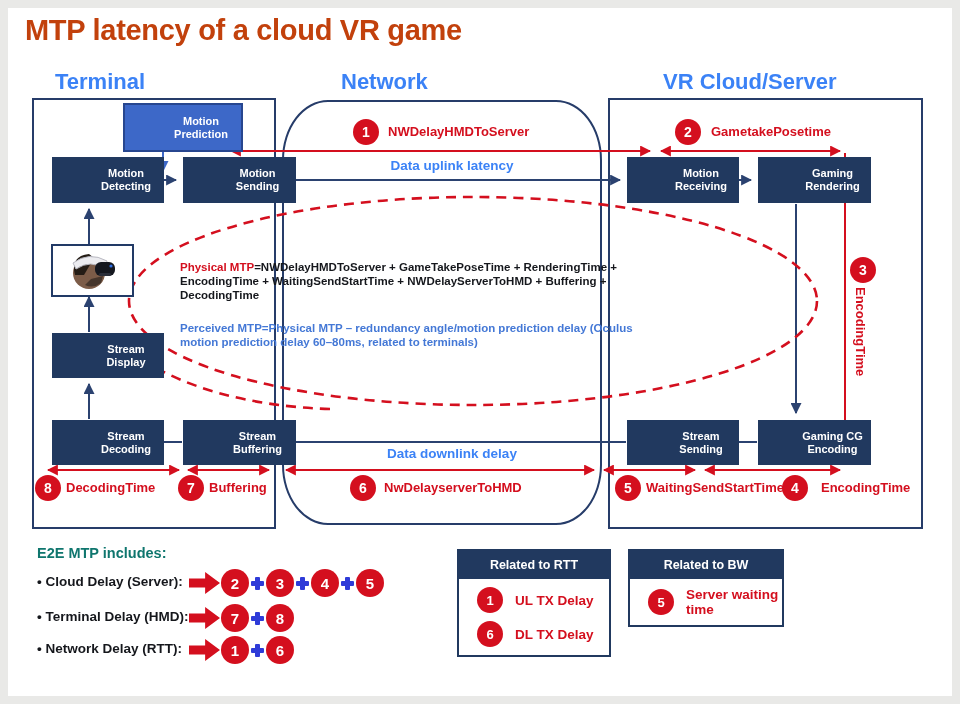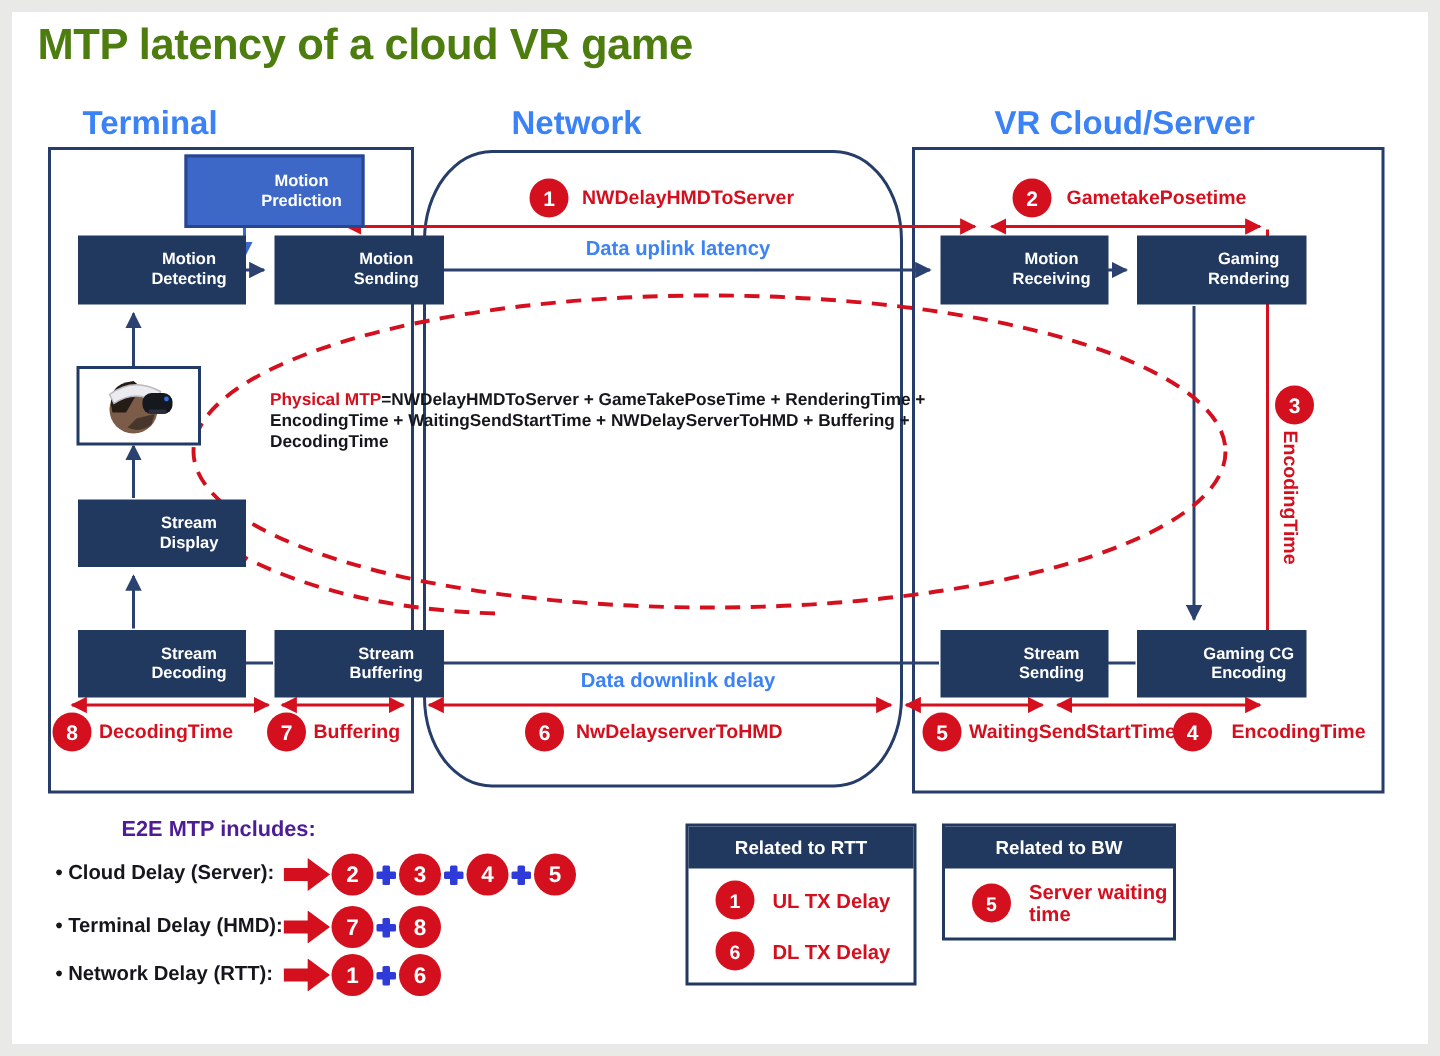--- a/index.html
+++ b/index.html
@@ -1,38 +1,38 @@
 <!DOCTYPE html>
 <html><head>
 <meta charset="utf-8">
 <style>
   html,body{margin:0;padding:0;background:#e9e9e7;}
   #slide{position:relative;width:960px;height:704px;background:#ffffff;overflow:hidden;
          font-family:"Liberation Sans",sans-serif;}
   .frame{position:absolute;inset:0;border:8px solid #e9e9e7;pointer-events:none;z-index:60;}
-  .title{position:absolute;left:25px;top:14px;font-size:29px;font-weight:700;color:#4d7c0f;letter-spacing:-0.3px;z-index:5;}
+  .title{position:absolute;left:25px;top:14px;font-size:29px;font-weight:700;color:#c2410c;letter-spacing:-0.3px;z-index:5;}
   .colhead{position:absolute;width:200px;text-align:left;font-size:22px;font-weight:700;color:#3b82f6;z-index:5;}
   .region{position:absolute;border:2px solid #263c69;z-index:1;}
   #network-region{border-radius:46px/60px;}
   .layer{position:absolute;left:0;top:0;z-index:2;}
   .node{position:absolute;background:#21395f;color:#fff;display:flex;align-items:center;justify-content:center;
         text-align:center;font-size:11px;font-weight:700;line-height:13px;white-space:pre-line;z-index:3;padding-left:36px;}
   .node.blue{background:#3d68c8;border:2px solid #27468f;}
   .imgbox{position:absolute;background:#fff;border:2px solid #223a66;z-index:3;display:flex;align-items:center;justify-content:center;}
   .badge{position:absolute;width:26px;height:26px;border-radius:50%;background:#d40f1e;color:#fff;
          font-size:14px;font-weight:700;display:flex;align-items:center;justify-content:center;z-index:4;}
   .rlabel{position:absolute;color:#d40f1e;font-size:13px;font-weight:700;line-height:14px;z-index:4;}
   .rlabel.vert{writing-mode:vertical-rl;}
   .flowlabel{position:absolute;width:200px;text-align:center;color:#3b82f6;font-size:13.5px;font-weight:700;z-index:4;}
   .formula{position:absolute;left:180px;top:261px;width:490px;font-size:11.5px;font-weight:700;
            line-height:13.8px;color:#15171c;white-space:pre-line;z-index:4;}
   .formula .red{color:#d40f1e;}
   .perceived{position:absolute;left:180px;top:322px;width:490px;font-size:11.5px;font-weight:700;
              line-height:13.8px;color:#4478d6;white-space:pre-line;z-index:4;}
-  .e2e-head{position:absolute;left:37px;top:545px;font-size:14.5px;font-weight:700;color:#4c1d95;z-index:4;margin-left:44px;}
+  .e2e-head{position:absolute;left:37px;top:545px;font-size:14.5px;font-weight:700;color:#0f766e;z-index:4;}
   .e2e-label{position:absolute;left:37px;font-size:13.5px;font-weight:700;color:#15171c;z-index:4;}
   .rarrow{position:absolute;width:31px;height:22px;background:#d40f1e;z-index:4;
           clip-path:polygon(0 30%,52% 30%,52% 0,100% 50%,52% 100%,52% 70%,0 70%);}
   .ebadges{position:absolute;display:flex;align-items:center;gap:2px;z-index:4;}
   .ebadge{width:28px;height:28px;border-radius:50%;background:#d40f1e;color:#fff;font-size:15px;font-weight:700;
           display:flex;align-items:center;justify-content:center;}
   .eplus{position:relative;width:13px;height:13px;}
   .eplus::before{content:"";position:absolute;left:0;top:4px;width:13px;height:5px;background:#2e3bd8;border-radius:1px;}
   .eplus::after{content:"";position:absolute;left:4px;top:0;width:5px;height:13px;background:#2e3bd8;border-radius:1px;}
   .tbl{position:absolute;border:2px solid #21395f;background:#fff;z-index:4;}
@@ -150,20 +150,22 @@
   <div class="rlabel" style="left:209px;top:481px">Buffering</div>
   <div class="badge" style="left:35px;top:475px">8</div>
   <div class="rlabel" style="left:66px;top:481px">DecodingTime</div>
 
   <div class="flowlabel" style="left:352px;top:158px">Data uplink latency</div>
   <div class="flowlabel" style="left:352px;top:446px">Data downlink delay</div>
 
   <div class="formula"><span class="red">Physical MTP</span><span>=NWDelayHMDToServer + GameTakePoseTime + RenderingTime +
 EncodingTime + WaitingSendStartTime + NWDelayServerToHMD + Buffering +
 DecodingTime</span></div>
+  <div class="perceived">Perceived MTP=Physical MTP – redundancy angle/motion prediction delay (Oculus
+motion prediction delay 60–80ms, related to terminals)</div>
 
   <div class="e2e-head">E2E MTP includes:</div>
 
   <div class="e2e-label" style="top:574px">• Cloud Delay (Server):</div>
   <div class="rarrow" style="left:189px;top:572px"></div>
   <div class="ebadges" style="left:221px;top:569px">
     <div class="ebadge">2</div>
     <div class="eplus"></div>
     <div class="ebadge">3</div>
     <div class="eplus"></div>

